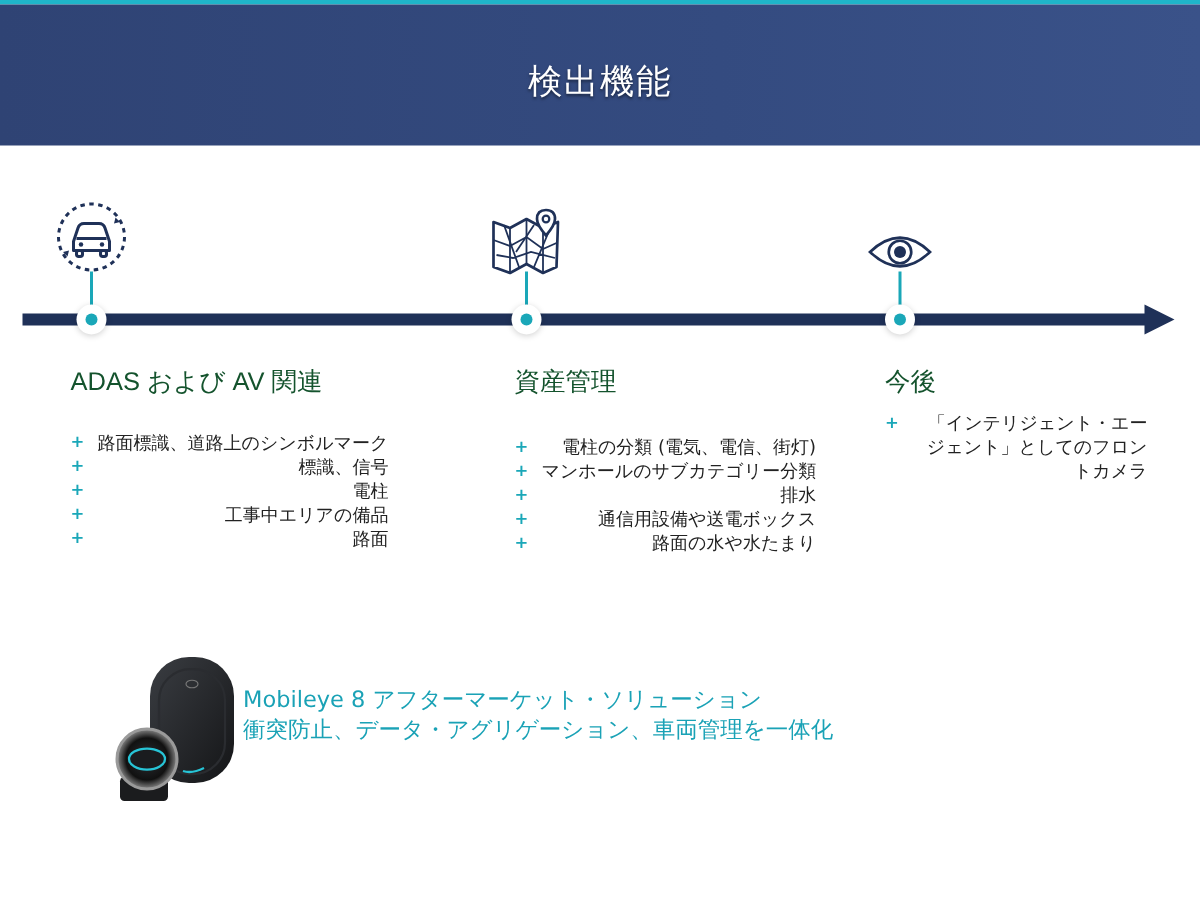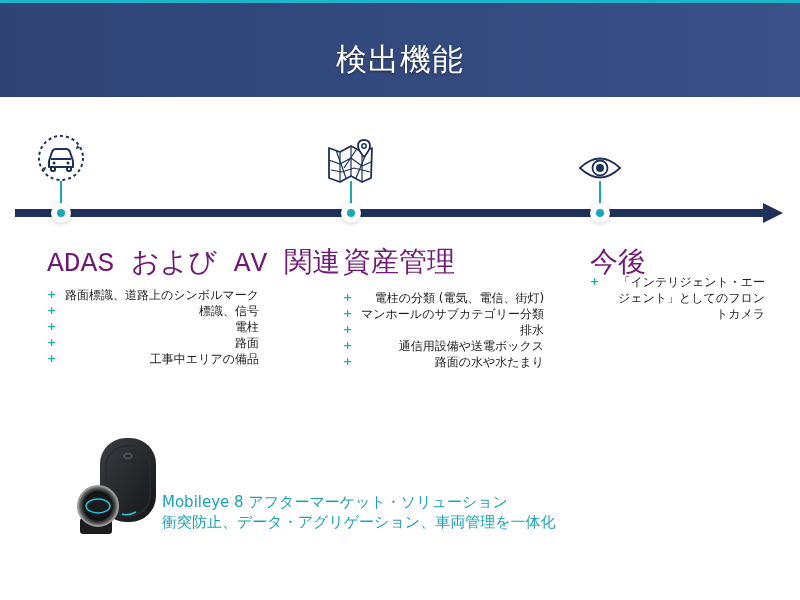--- a/index.html
+++ b/index.html
@@ -1,32 +1,32 @@
 <!DOCTYPE html>
 <html><head>
   <meta charset="utf-8">
   <style>
     html, body { margin:0; padding:0; }
     body { width:800px; height:600px; background:#ffffff; position:relative; overflow:hidden; font-family:"DejaVu Sans", sans-serif; }
     .topline { position:absolute; left:0; top:0; width:800px; height:3px; background:#1fb5c9; }
     .header { position:absolute; left:0; top:3px; width:800px; height:94px; background:linear-gradient(90deg,#2f4374 0%, #344b80 60%, #3a5289 100%); }
-    .header .title { position:absolute; left:0; width:800px; top:36px; text-align:center; color:#ffffff; font-size:31px; letter-spacing:1px; text-shadow:0 1px 2px rgba(0,0,0,0.5); }
+    .header .title { position:absolute; left:0; width:800px; top:36px; text-align:center; color:#ffffff; font-size:23px; letter-spacing:1px; text-shadow:0 1px 2px rgba(0,0,0,0.5); }
     .timeline-bar { position:absolute; left:15px; top:209px; width:752px; height:8px; background:#1f3158; }
     .arrowhead { position:absolute; left:763px; top:203px; width:0; height:0; border-top:10px solid transparent; border-bottom:10px solid transparent; border-left:20px solid #1f3158; }
     .node { position:absolute; width:20px; height:20px; border-radius:50%; background:#ffffff; box-shadow:0 1px 4px rgba(0,0,0,0.18); top:203px; }
     .node .dot { position:absolute; left:6px; top:6px; width:8px; height:8px; border-radius:50%; background:#1aa7b8; }
     .stem { position:absolute; width:2px; background:#1aa7b8; }
     .icon { position:absolute; }
-    .col-title { position:absolute; color:#701a75; font-size:28px; font-family:Liberation Mono, monospace; white-space:nowrap; }
+    .col-title { position:absolute; color:#14532d; font-size:17px; font-family:Liberation Sans, sans-serif; white-space:nowrap; }
     .list { position:absolute; list-style:none; margin:0; padding:0; font-size:12px; line-height:16px; color:#222; font-family:"DejaVu Sans", sans-serif; }
     .list li { position:relative; padding-left:18px; white-space:nowrap;text-align:right; }
     .list li::before { content:"+"; position:absolute; left:0; top:0; color:#1aa7b8; font-size:11px; font-weight:bold; }
     .list.wrap li { white-space:normal; }
     .product { position:absolute; left:72px; top:430px; width:100px; height:110px; }
-    .promo { position:absolute; left:162px; top:456px; color:#1aa2b6; font-size:15px; line-height:20px; white-space:nowrap;margin-top:36px; }
+    .promo { position:absolute; left:162px; top:456px; color:#1aa2b6; font-size:15px; line-height:20px; white-space:nowrap; }
   </style>
 </head>
 <body>
 
 <div class="topline"></div>
 <div class="header">
   <div class="title">検出機能</div>
 </div>
 
 <div class="timeline-bar"></div>
@@ -68,22 +68,22 @@
   <path d="M2 13 Q22 -6 42 13 Q22 32 2 13 Z" fill="none" stroke="#1f3158" stroke-width="1.8"></path>
   <circle cx="22" cy="13" r="7.5" fill="none" stroke="#1f3158" stroke-width="1.8"></circle>
   <circle cx="22" cy="13" r="4" fill="#1f3158"></circle>
 </svg>
 
 <div class="col-title" style="left:47px; top:243px;">ADAS および AV 関連</div>
 <ul class="list" style="left:47px; top:287px;">
   <li>路面標識、道路上のシンボルマーク</li>
   <li>標識、信号</li>
   <li>電柱</li>
+  <li>工事中エリアの備品</li>
   <li>路面</li>
-  <li>工事中エリアの備品</li>
 </ul>
 
 <div class="col-title" style="left:343px; top:243px;">資産管理</div>
 <ul class="list" style="left:343px; top:290px;">
   <li>電柱の分類 (電気、電信、街灯)</li>
   <li>マンホールのサブカテゴリー分類</li>
   <li>排水</li>
   <li>通信用設備や送電ボックス</li>
   <li>路面の水や水たまり</li>
 </ul>

